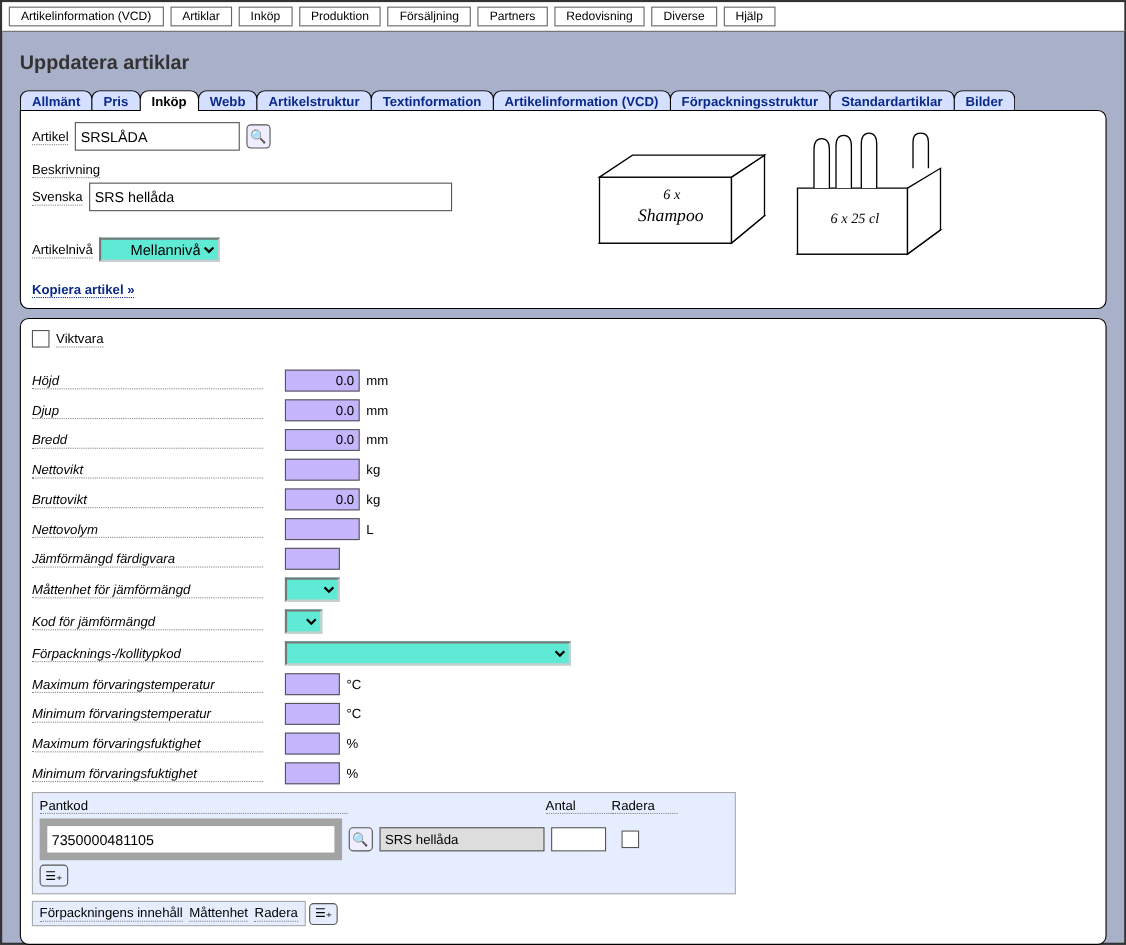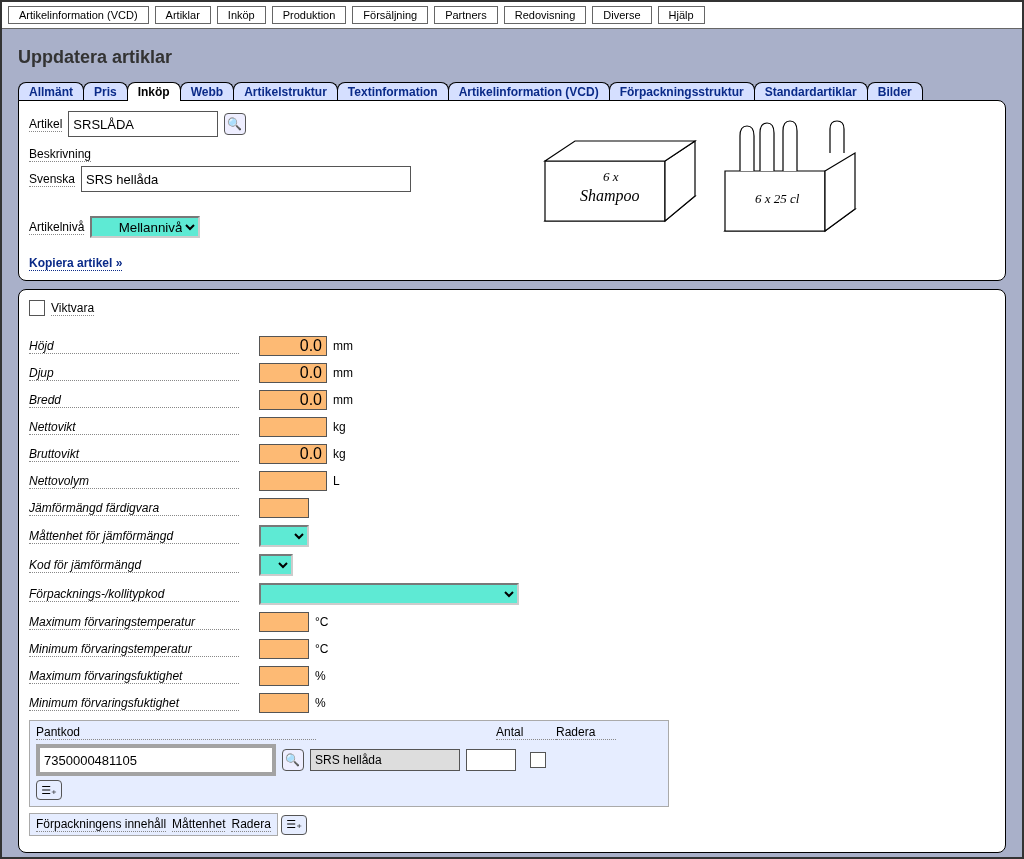--- a/index.html
+++ b/index.html
@@ -113,22 +113,22 @@
   .chk { width: 16px; height: 16px; border: 1px solid #555; display:inline-block; vertical-align: middle; background:#fff;}
   .form-row { display: flex; align-items: center; margin-bottom: 7px; }
   .form-lbl { width: 210px; border-bottom: 1px dotted #888; font-style: italic; }
   .num-input {
     width: 68px;
     border: 1px solid #555;
     text-align: right;
     padding: 1px 4px;
     height: 20px;
     font-family: Verdana, Arial, sans-serif;
-    font-size: 16px;
-    background:#fdba74;
+    font-size: 12px;
+    background:#c4b5fd;
   }
   .unit { margin-left: 6px; }
   .sel {
     border: 2px inset #ccc;
     height: 22px;
     background: #5eead4;
     text-align: right;
   }
   .pant-block {
     background: #e6edff;
@@ -136,21 +136,21 @@
     padding: 4px 6px 6px 6px;
     margin-top: 6px;
     width: 640px;
   }
   .pant-head { display:flex; gap: 0; font-size:12px; }
   .pant-head .col1 { width: 280px; border-bottom:1px dotted #888;}
   .pant-head .col2 { width: 180px; }
   .pant-head .col3 { width: 60px; border-bottom:1px dotted #888;}
   .pant-head .col4 { width: 60px; border-bottom:1px dotted #888;}
   .pant-row { display:flex; align-items:center; gap:6px; margin-top:4px;}
-  .pant-code { width: 240px; border:4px solid #a3a3a3; height:22px; padding:12px 4px; font-size:13px;}
+  .pant-code { width: 275px; border:7px solid #a3a3a3; height:22px; padding:12px 4px; font-size:13px;}
   .pant-desc { width: 150px; border:1px solid #555; height:22px; padding:2px 4px; font-size:12px; background:#ddd;}
   .pant-antal { width: 50px; border:1px solid #555; height:22px;}
   .inner-head {
     background: #e6edff;
     border: 1px solid #aaa;
     padding: 3px 6px;
     margin-top: 6px;
     display: inline-flex;
     gap: 6px;
     font-size: 12px;

